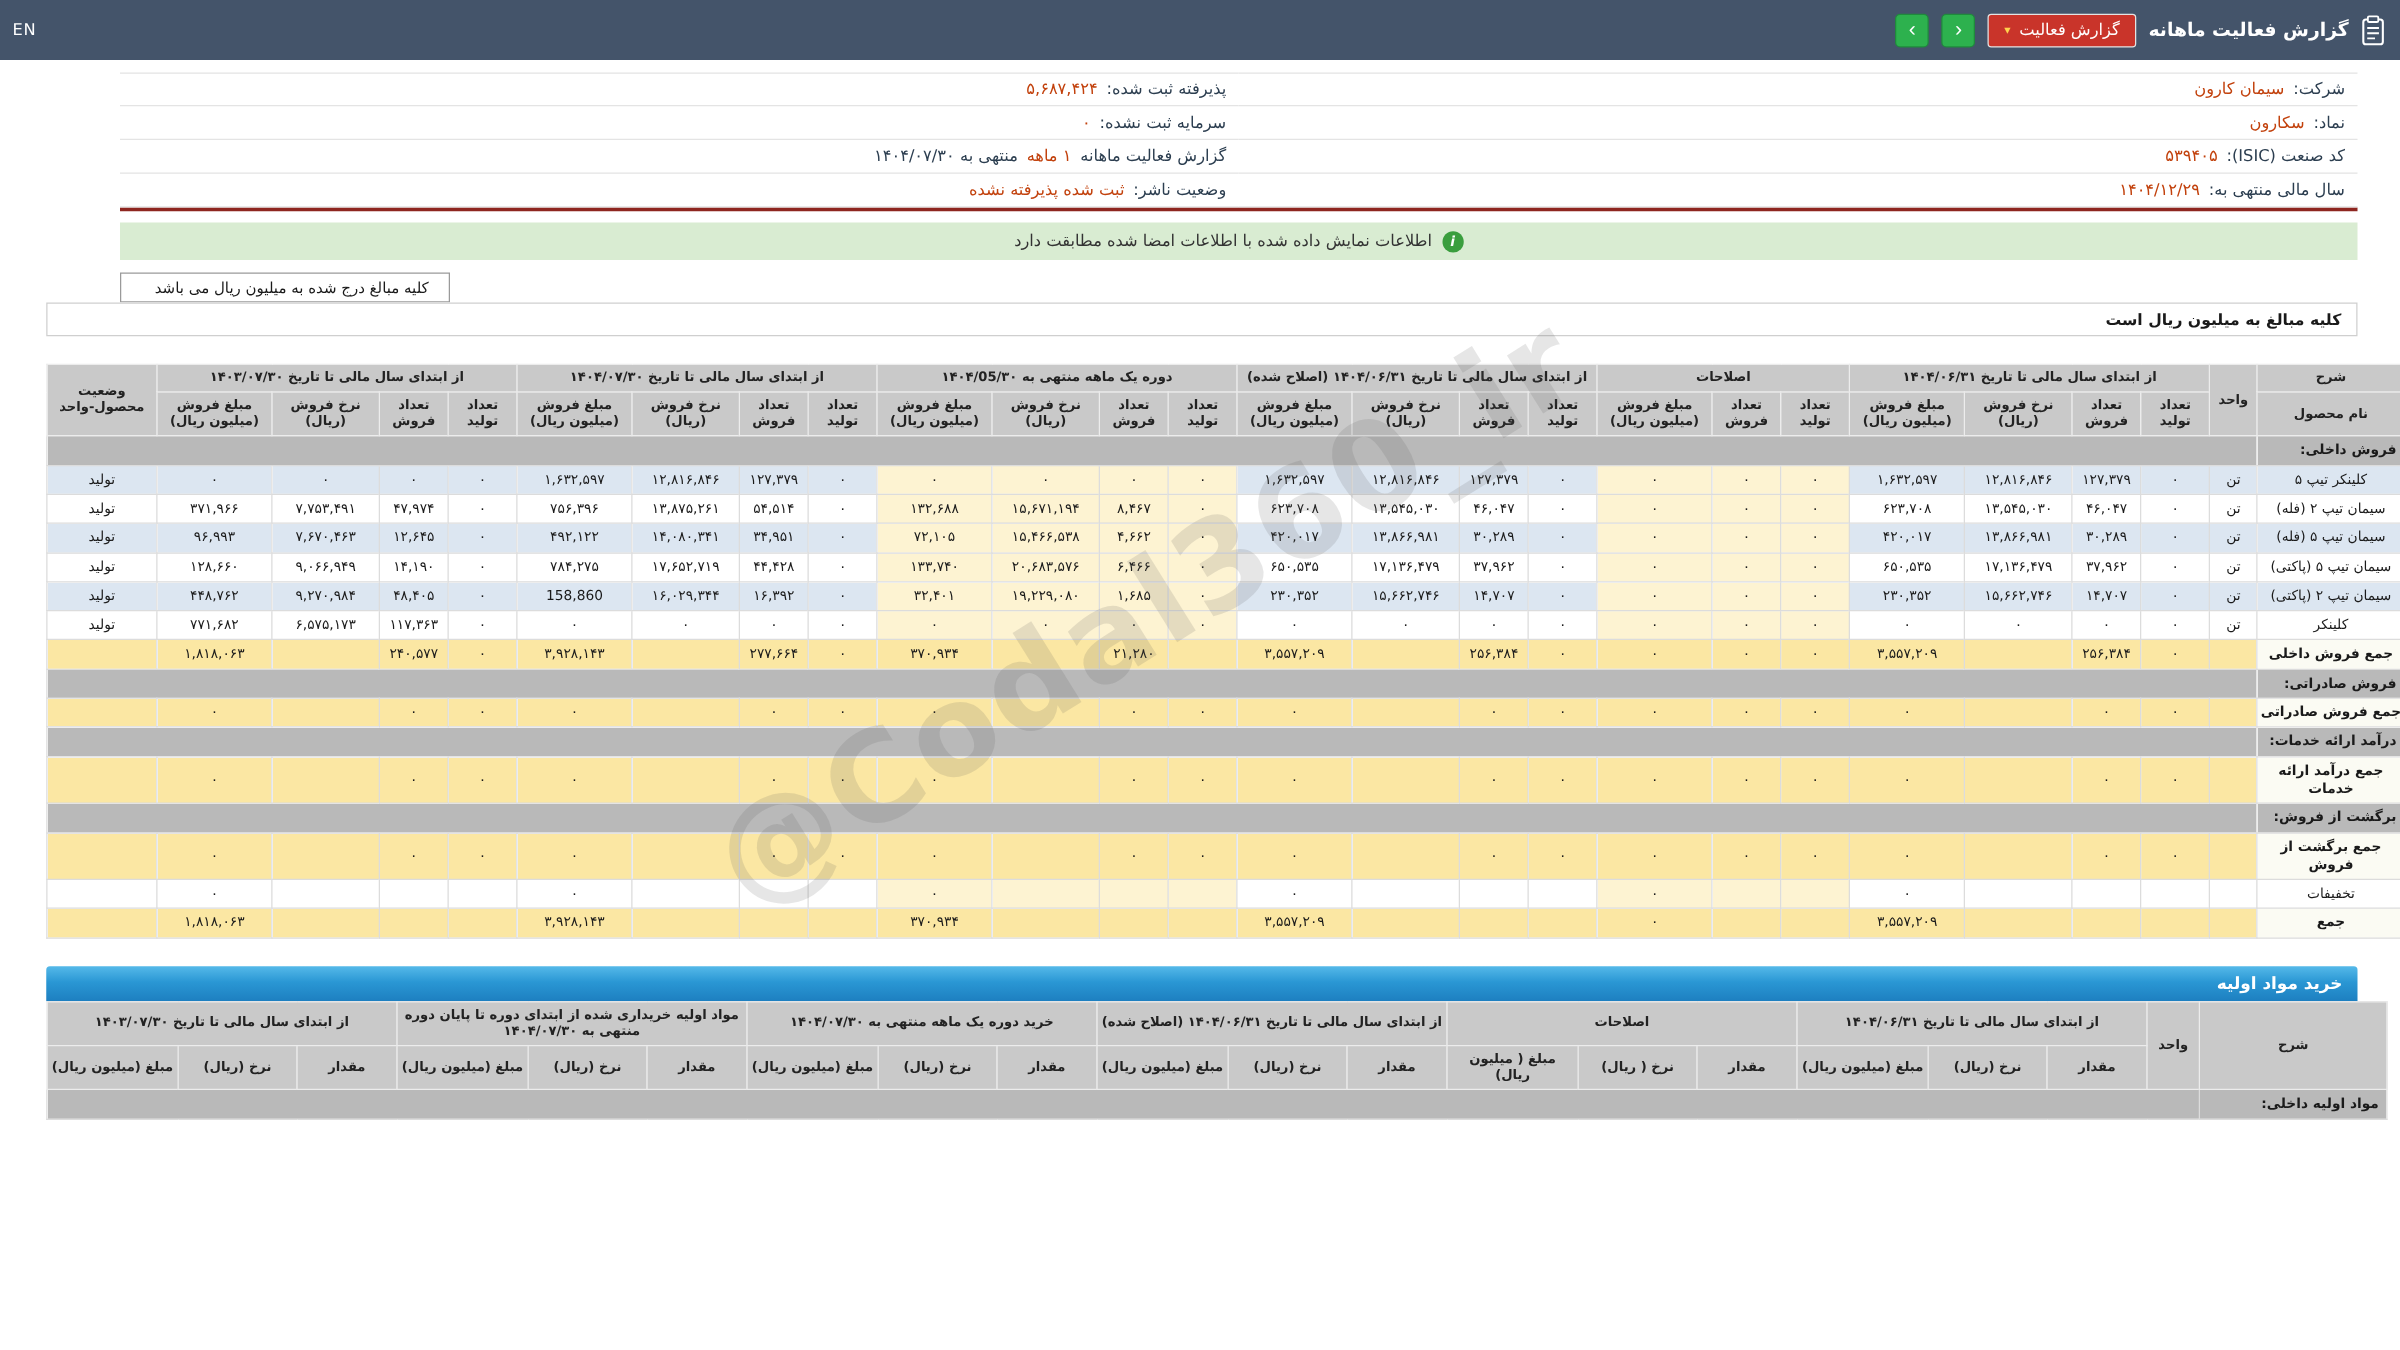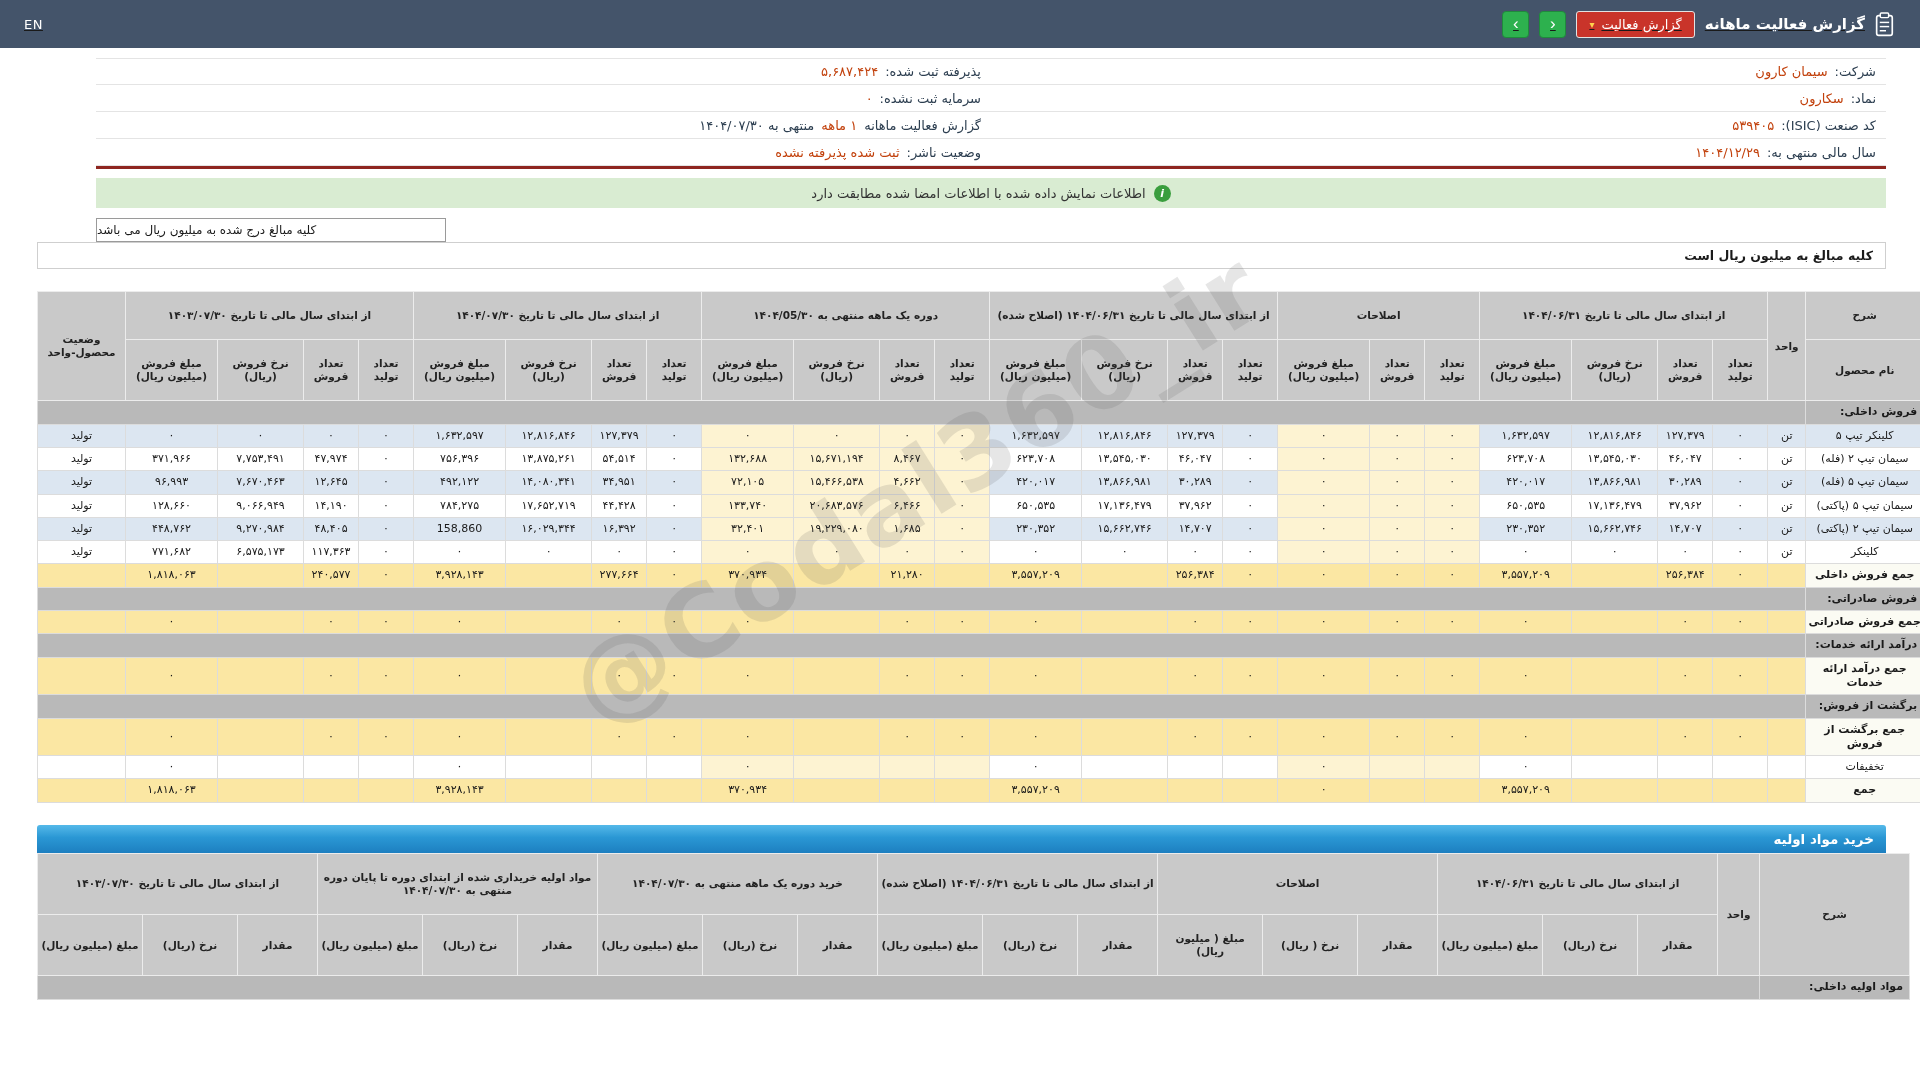--- a/index.html
+++ b/index.html
@@ -1,20 +1,20 @@
 <!DOCTYPE html>
 <html lang="fa"><head>
 <meta charset="utf-8">
 <style>
   * { margin:0; padding:0; box-sizing:border-box; }
   html,body { width:1920px; height:1080px; overflow:hidden; background:#fff;
               font-family:"DejaVu Sans", sans-serif; color:#1a1a1a; }
   
   .topbar { height:48px; background:#44546a; display:flex; align-items:center;
-            justify-content:space-between; padding:0 24px; direction:ltr;text-decoration:underline; }
+            justify-content:space-between; padding:0 10px; direction:ltr; }
   .lang-link { color:#fff; font-size:13px; text-decoration:none; letter-spacing:.5px; cursor:pointer; }
   .topbar-cluster { display:flex; align-items:center; gap:10px; }
   .nav-btn { width:27px; height:27px; border:1px solid #1f8a3c; border-radius:4px;
              background:#2db14e; color:#fff; font-size:17px; line-height:1; cursor:pointer;
              display:flex; align-items:center; justify-content:center; padding-bottom:2px;}
   .report-btn { background:#c9342a; border:1px solid #e3e3e3; border-radius:3px; color:#fff;
                 font-size:13px; padding:5px 12px; cursor:pointer; display:flex; align-items:center;
                 gap:7px; direction:rtl; font-family:inherit; }
   .report-btn .caret { color:#ffd24d; font-size:10px; }
   .topbar-title { color:#fff; font-size:15px; font-weight:bold; direction:rtl; }
@@ -26,36 +26,36 @@
               min-height:27px; border-bottom:1px solid #e4e4e4; font-size:13px; }
   .info-col .info-row:first-child { border-top:1px solid #e4e4e4; }
   .info-label { color:#2c3e50; }
   .info-value { color:#c2410c; }
   .red-divider { height:3px; background:#8e2620; }
   .notice { margin-top:9px; background:#d9ecd2; height:30px; display:flex; direction:rtl;
             align-items:center; justify-content:center; gap:8px; font-size:13px; color:#333; }
   .info-icon { width:17px; height:17px; border-radius:50%; background:#3a9e3e; color:#fff;
                font-weight:bold; font-style:italic; font-size:11px; display:flex;
                align-items:center; justify-content:center; flex:0 0 17px; }
-  .unit-box { margin-top:10px; width:350px; border:1px solid #9a9a9a; padding:4px 0;
-              font-size:12px; text-align:left; direction:rtl; }
+  .unit-box { margin-top:10px; width:264px; border:1px solid #9a9a9a; padding:4px 16px;
+              font-size:12px; text-align:right; direction:rtl; }
   
   .table-pad { margin:0 34px 0 37px; }
   .section-bar { margin-top:46px; height:28px; border-radius:3px 3px 0 0; direction:rtl;
                  background:linear-gradient(180deg,#55b9e9 0%,#2a97d4 45%,#1d7fc0 100%);
                  color:#fff; font-weight:bold; font-size:13.5px; display:flex;
                  align-items:center; padding:0 12px; }
   .section-bar.second { margin-top:22px;align-items:center; }
   .section-sub { border:1px solid #cfcfcf; padding:5px 12px; font-weight:bold; font-size:12.5px;
                  direction:rtl; background:#fff; }
   .tbl-gap { height:22px; }
   table.data { width:100%; border-collapse:collapse; table-layout:fixed; direction:rtl;
                font-size:11px; border:1px solid #c3c3c3; }
   .data th { background:#c9c9c9; border:1px solid #ececec; font-weight:bold; font-size:10.5px;
-             line-height:1.25; padding:17px 2px; text-align:center; color:#222; }
+             line-height:1.25; padding:4px 2px; text-align:center; color:#222; }
   .data td { border:1px solid #dcdcdc; padding:4px 2px; text-align:center; line-height:1.3;
              overflow:hidden; }
   tr.section td { background:#b9b9b9; font-weight:bold; font-size:11px; padding:4px 6px; }
   td.sec-name { text-align:right; }
   tr.blue td { background:#dce6f1; }
   tr.white td { background:#ffffff; }
   tr.data td.cream { background:#fdf3d2; }
   tr.total td { background:#fbe7a3; }
   tr.total td.name-cell { background:#fbfbf3; font-weight:bold; }
   

